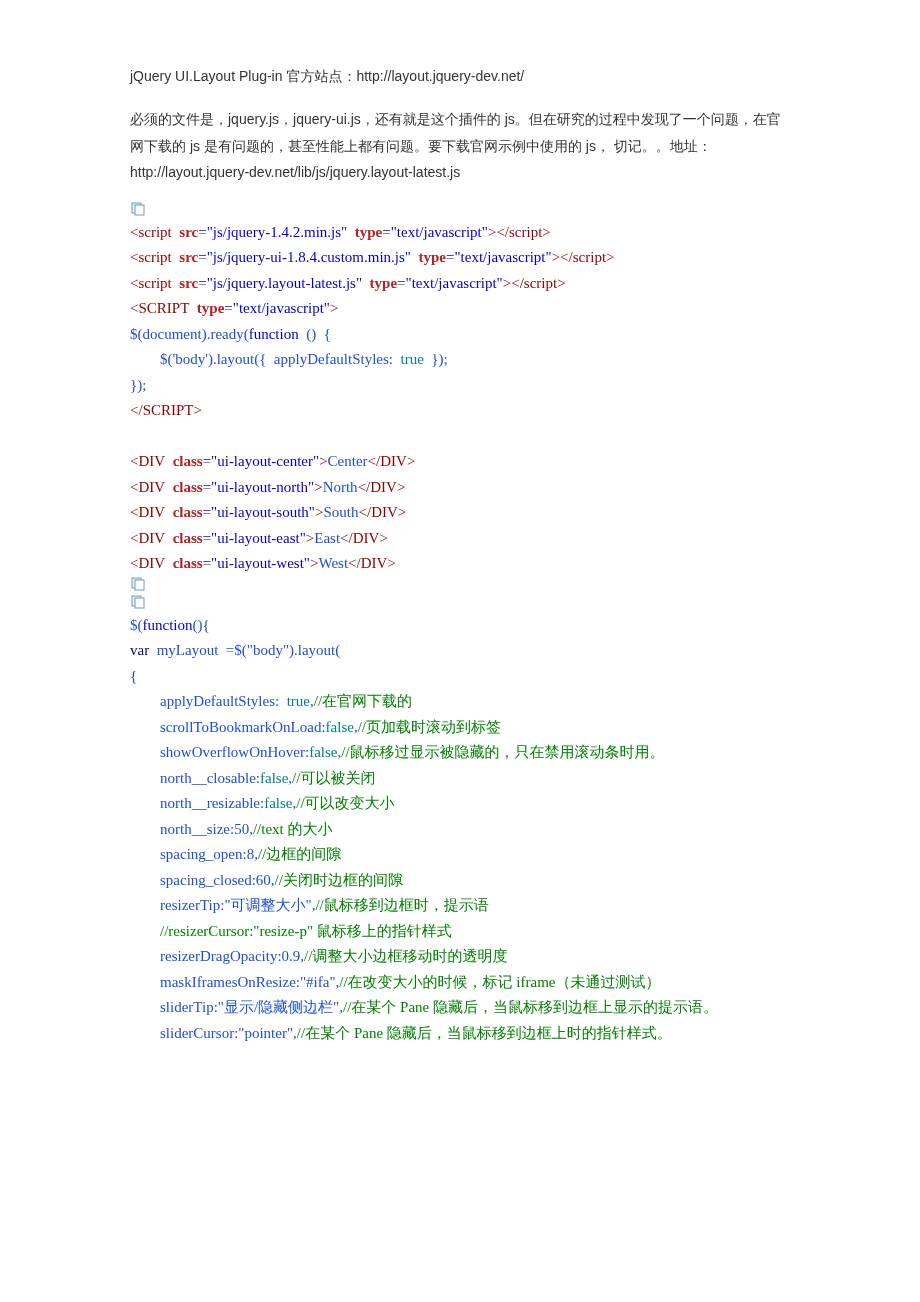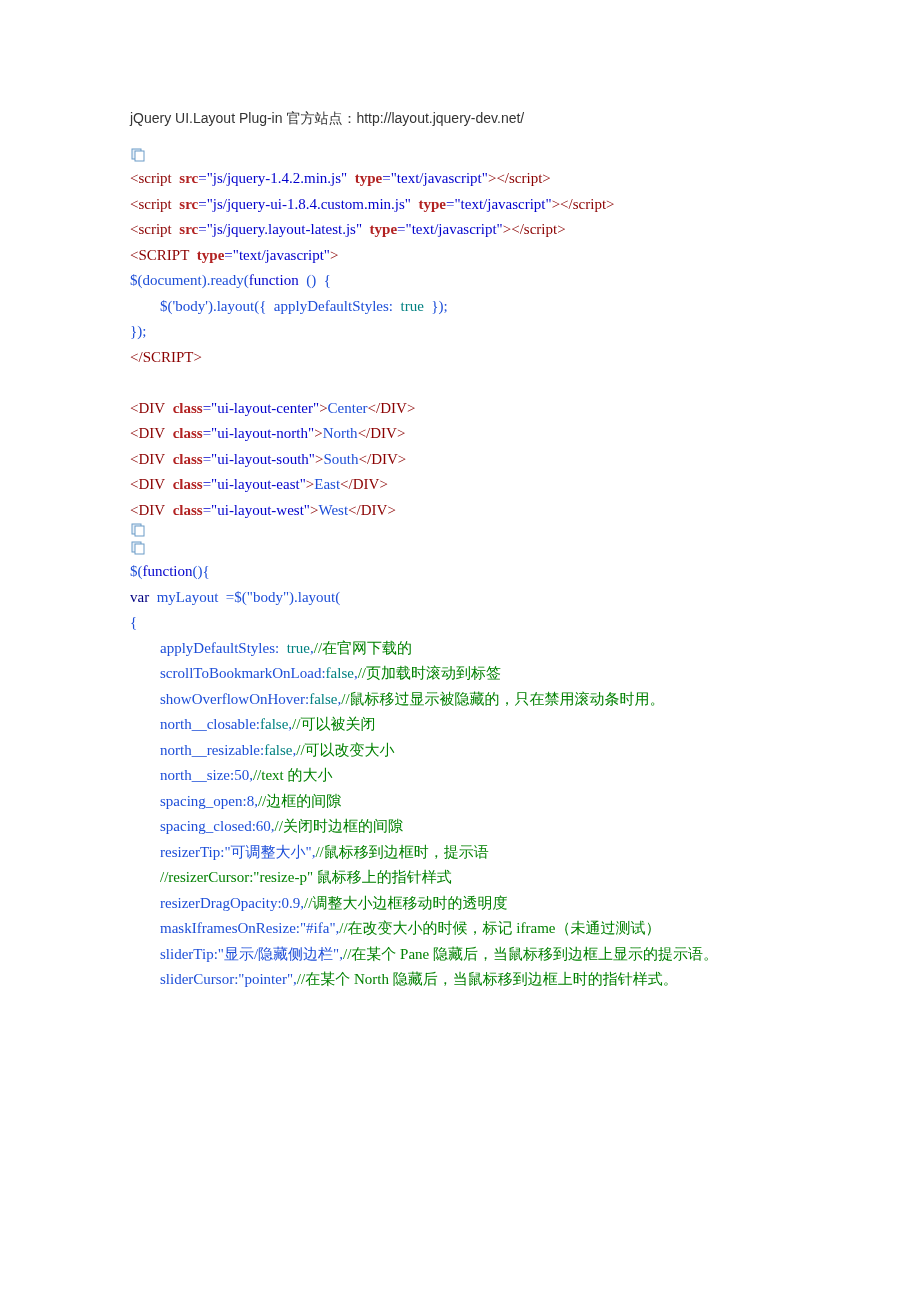--- a/index.html
+++ b/index.html
@@ -5,21 +5,21 @@
 body {
   margin: 0;
   padding: 0;
   font-family: Arial, "Microsoft YaHei", sans-serif;
   background: #fff;
 }
 .page {
   width: 920px;
   min-height: 1302px;
   box-sizing: border-box;
-  padding: 110px 130px 60px 130px;
+  padding: 68px 130px 60px 130px;
 }
 .title {
   font-size: 14px;
   color: #333;
   margin-bottom: 20px;
 }
 .title .en {
   font-family: Verdana, sans-serif;
 }
 .para {
@@ -57,20 +57,21 @@
 </style>
 </head>
 <body>
 
 <div class="page">
 
   <div class="title">
     <span class="en">jQuery UI.Layout Plug-in</span><span>  官方站点：</span><span class="en">http://layout.jquery-dev.net/</span>
   </div>
 
+  <div class="para">必须的文件是，jquery.js，jquery-ui.js，还有就是这个插件的 js。但在研究的过程中发现了一个问题，在官网下载的 js 是有问题的，甚至性能上都有问题。要下载官网示例中使用的 js， 切记。。地址：http://layout.jquery-dev.net/lib/js/jquery.layout-latest.js</div>
 
 
   <div class="copy-icon">
     <svg viewBox="0 0 16 14">
         <rect x="2" y="1" width="9" height="10" fill="#e8f0f8" stroke="#6b9bc7" stroke-width="1"></rect>
         <rect x="5" y="3" width="9" height="10" fill="#fff" stroke="#6b9bc7" stroke-width="1"></rect>
       </svg>
   </div>
 
   <div class="code-block"><span class="c-tag">&lt;script</span><span class="c-attr">  src</span><span class="c-str">="js/jquery-1.4.2.min.js"</span><span class="c-attr">  type</span><span class="c-str">="text/javascript"</span><span class="c-tag">&gt;&lt;/</span><span class="c-tag">script</span><span class="c-tag">&gt;</span>
@@ -111,15 +112,15 @@
 <span class="c-txt">        north__closable:</span><span class="c-bool">false</span><span class="c-txt">,</span><span class="c-cmt">//可以被关闭</span>
 <span class="c-txt">        north__resizable:</span><span class="c-bool">false</span><span class="c-txt">,</span><span class="c-cmt">//可以改变大小</span>
 <span class="c-txt">        north__size:50,</span><span class="c-cmt">//text 的大小</span>
 <span class="c-txt">        spacing_open:8,</span><span class="c-cmt">//边框的间隙</span>
 <span class="c-txt">        spacing_closed:60,</span><span class="c-cmt">//关闭时边框的间隙</span>
 <span class="c-txt">        resizerTip:"可调整大小",</span><span class="c-cmt">//鼠标移到边框时，提示语</span>
 <span class="c-cmt">        //resizerCursor:"resize-p" 鼠标移上的指针样式</span>
 <span class="c-txt">        resizerDragOpacity:0.9,</span><span class="c-cmt">//调整大小边框移动时的透明度</span>
 <span class="c-txt">        maskIframesOnResize:"#ifa",</span><span class="c-cmt">//在改变大小的时候，标记 iframe（未通过测试）</span>
 <span class="c-txt">        sliderTip:"显示/隐藏侧边栏",</span><span class="c-cmt">//在某个 Pane 隐藏后，当鼠标移到边框上显示的提示语。</span>
-<span class="c-txt">        sliderCursor:"pointer",</span><span class="c-cmt">//在某个 North 隐藏后，当鼠标移到边框上时的指针样式。</span></div>
+<span class="c-txt">        sliderCursor:"pointer",</span><span class="c-cmt">//在某个 Pane 隐藏后，当鼠标移到边框上时的指针样式。</span></div>
 
 </div>
 
 </body></html>

